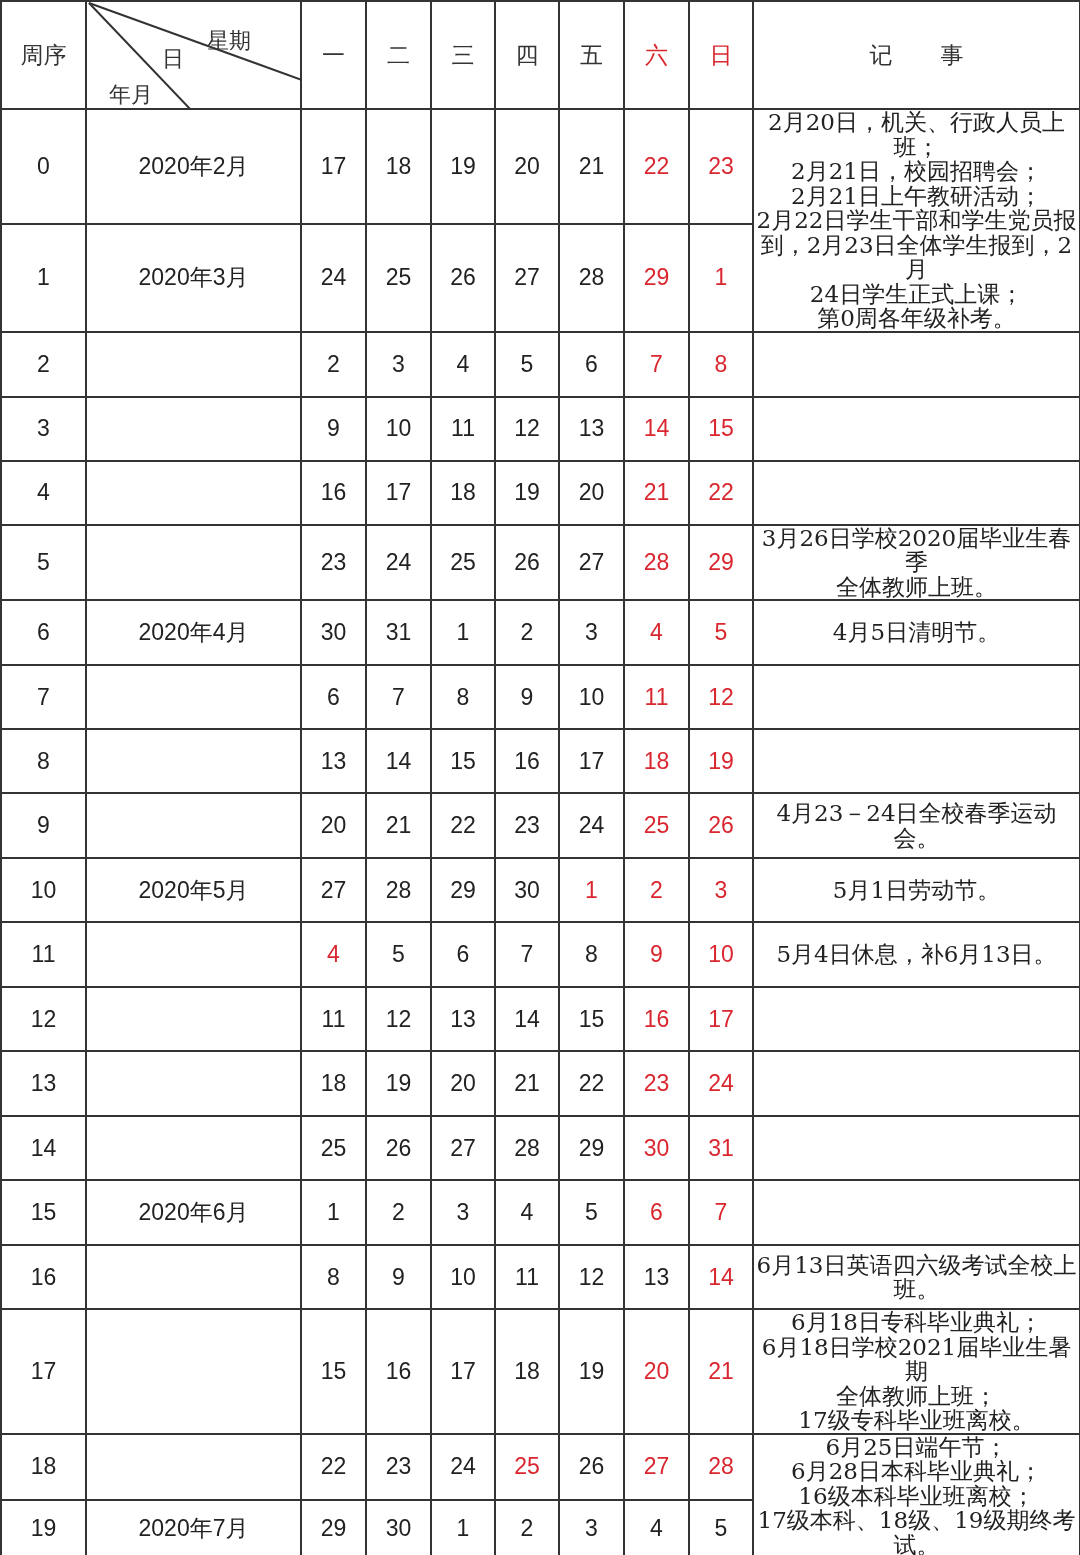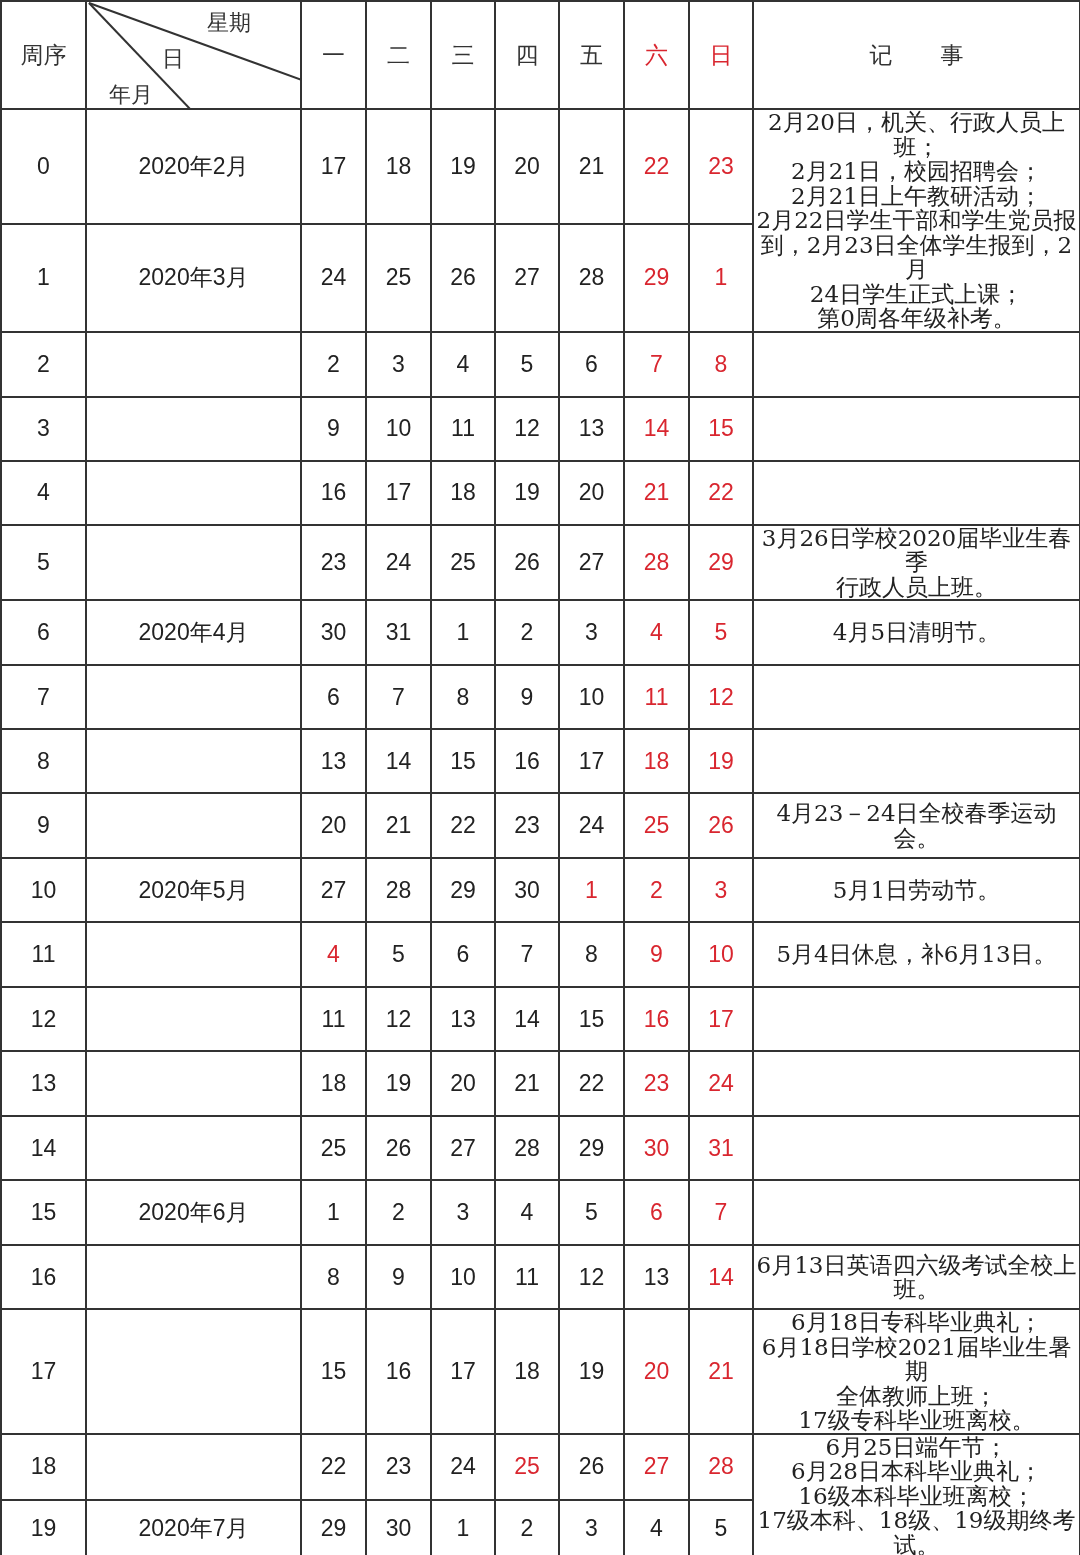--- a/index.html
+++ b/index.html
@@ -41,21 +41,21 @@
       <col style="width:327px">
   </colgroup>
   <thead>
     <tr style="height:108px">
       <th class="hdr">周序</th>
       <th class="diag">
         <svg width="215" height="108">
           <line x1="2" y1="1" x2="215" y2="78" stroke="#333" stroke-width="2"></line>
           <line x1="2" y1="1" x2="104" y2="108" stroke="#333" stroke-width="2"></line>
         </svg>
-        <span class="lbl" style="left:120px;top:6px">星期</span>
+        <span class="lbl" style="left:120px;top:24px">星期</span>
         <span class="lbl" style="left:75px;top:42px">日</span>
         <span class="lbl" style="left:22px;top:78px">年月</span>
       </th>
       <th class="hdr">一</th>
       <th class="hdr">二</th>
       <th class="hdr">三</th>
       <th class="hdr">四</th>
       <th class="hdr">五</th>
       <th class="hdr red">六</th>
       <th class="hdr red">日</th>
@@ -135,21 +135,21 @@
         <td class="month"></td>
         <td class="num">23</td>
         <td class="num">24</td>
         <td class="num">25</td>
         <td class="num">26</td>
         <td class="num">27</td>
         <td class="num red">28</td>
         <td class="num red">29</td>
         <td class="note" rowspan="1">
           <span class="line">3月26日学校2020届毕业生春季</span>
-          <span class="line">行政人员上班。</span>
+          <span class="line">全体教师上班。</span>
         </td>
       </tr>
       <tr style="height: 65px;">
         <td class="week">6</td>
         <td class="month">2020年4月</td>
         <td class="num">30</td>
         <td class="num">31</td>
         <td class="num">1</td>
         <td class="num">2</td>
         <td class="num">3</td>

